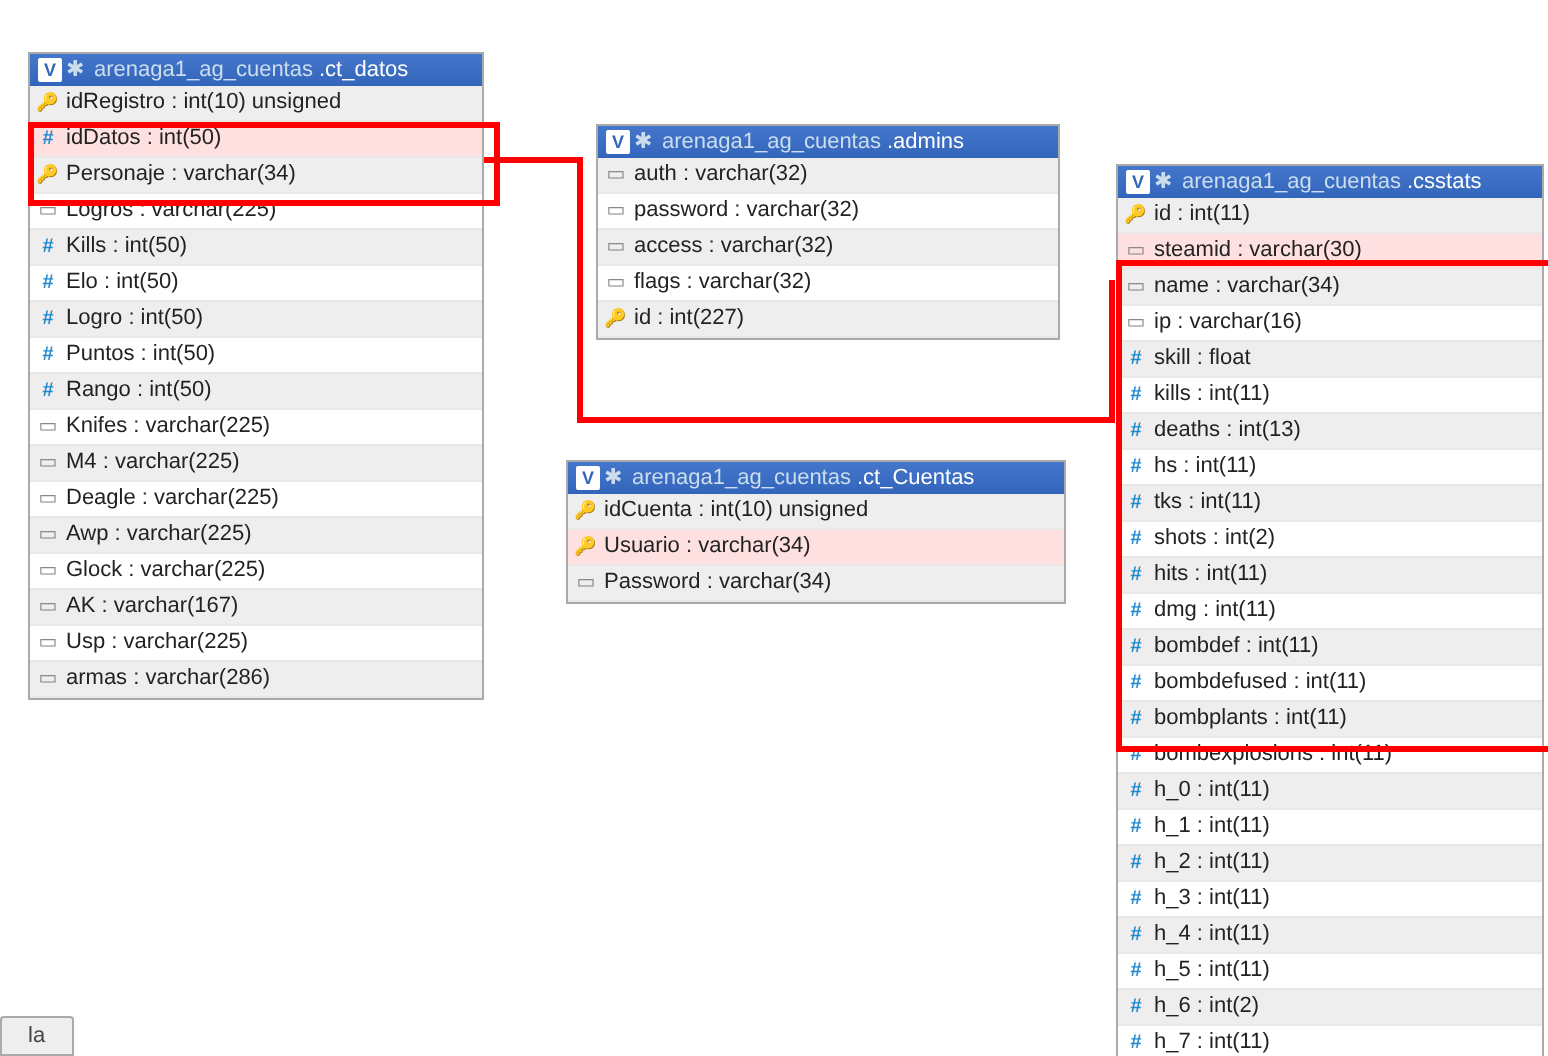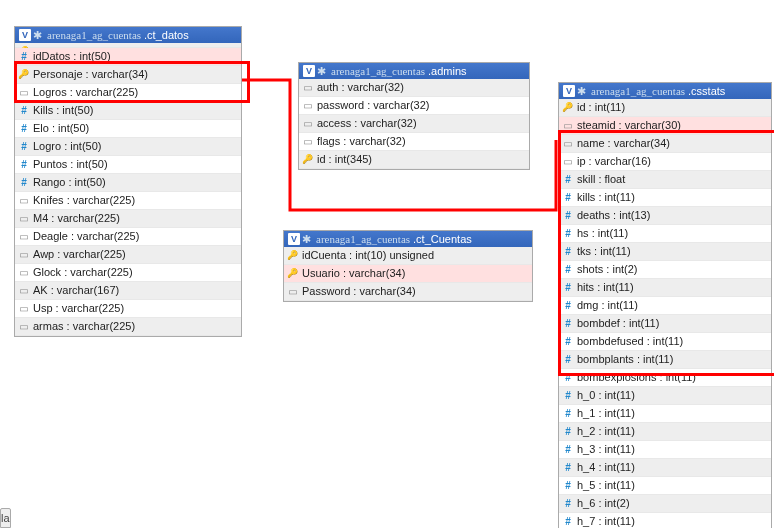--- a/index.html
+++ b/index.html
@@ -43,21 +43,21 @@
   .table-header .gear-icon {
     display: inline-block;
     width: 10px;
     height: 10px;
     margin-right: 4px;
     position: relative;
     color:#cde;
     font-size:11px;
     line-height:10px;
   }
-  .table-header .db-name { color: #cde; margin-right: 3px; font-family: Liberation Serif, serif; }
+  .table-header .db-name { color: #cde; margin-right: 3px; }
   .table-header .tbl-name { color: #fff; font-weight: normal; }
   .col-row {
     padding: 2px 4px 2px 18px;
     position: relative;
     border-bottom: 1px solid #e8e8e8;
     white-space: nowrap;
     line-height: 13px;
     color: #222;
   }
   .col-row:nth-child(odd) { background: #eeeeee; }
@@ -86,21 +86,21 @@
     width: 774px;
     height: 528px;
     pointer-events: none;
   }
   .bottom-stub {
     position: absolute;
     left: 0;
     bottom: 0;
     border: 1px solid #aaa;
     background: #eee;
-    padding: 3px 0;
+    padding: 3px 13px;
     font-size: 11px;
     color:#444;
     border-radius: 2px 2px 0 0;
   }
 </style>
 </head>
 <body>
 
 <svg class="connector">
   <polyline id="conn-line" fill="none" stroke="#ff0000" stroke-width="3" points="242,80 290,80 290,210 556,210 556,140"></polyline>
@@ -108,52 +108,52 @@
 
 <div id="tables-container">
     <div class="table-box" style="left: 14px; top: 26px; width: 226px;">
       <div class="table-header">
         <span class="v-icon">V</span>
         <span class="gear-icon">✱</span>
         <span class="db-name">arenaga1_ag_cuentas</span>
         <span class="tbl-name">.ct_datos</span>
       </div>
       <div>
-        <div class="col-row"><span class="col-icon ic-key" style="font-size: 9px;">🔑</span></div>
+        <div class="col-row"><span class="col-icon ic-key" style="font-size: 9px;">🔑</span><span>idRegistro : int(10) unsigned</span></div>
         <div class="col-row pink"><span class="col-icon ic-hash">#</span><span>idDatos : int(50)</span></div>
         <div class="col-row"><span class="col-icon ic-key" style="font-size: 9px;">🔑</span><span>Personaje : varchar(34)</span></div>
         <div class="col-row"><span class="col-icon ic-text">▭</span><span>Logros : varchar(225)</span></div>
         <div class="col-row"><span class="col-icon ic-hash">#</span><span>Kills : int(50)</span></div>
         <div class="col-row"><span class="col-icon ic-hash">#</span><span>Elo : int(50)</span></div>
         <div class="col-row"><span class="col-icon ic-hash">#</span><span>Logro : int(50)</span></div>
         <div class="col-row"><span class="col-icon ic-hash">#</span><span>Puntos : int(50)</span></div>
         <div class="col-row"><span class="col-icon ic-hash">#</span><span>Rango : int(50)</span></div>
         <div class="col-row"><span class="col-icon ic-text">▭</span><span>Knifes : varchar(225)</span></div>
         <div class="col-row"><span class="col-icon ic-text">▭</span><span>M4 : varchar(225)</span></div>
         <div class="col-row"><span class="col-icon ic-text">▭</span><span>Deagle : varchar(225)</span></div>
         <div class="col-row"><span class="col-icon ic-text">▭</span><span>Awp : varchar(225)</span></div>
         <div class="col-row"><span class="col-icon ic-text">▭</span><span>Glock : varchar(225)</span></div>
         <div class="col-row"><span class="col-icon ic-text">▭</span><span>AK : varchar(167)</span></div>
         <div class="col-row"><span class="col-icon ic-text">▭</span><span>Usp : varchar(225)</span></div>
-        <div class="col-row"><span class="col-icon ic-text">▭</span><span>armas : varchar(225)</span></div>
+        <div class="col-row"><span class="col-icon ic-text">▭</span><span>armas : varchar(286)</span></div>
       </div>
     </div>
     <div class="table-box" style="left: 298px; top: 62px; width: 230px;">
       <div class="table-header">
         <span class="v-icon">V</span>
         <span class="gear-icon">✱</span>
         <span class="db-name">arenaga1_ag_cuentas</span>
         <span class="tbl-name">.admins</span>
       </div>
       <div>
         <div class="col-row"><span class="col-icon ic-text">▭</span><span>auth : varchar(32)</span></div>
         <div class="col-row"><span class="col-icon ic-text">▭</span><span>password : varchar(32)</span></div>
         <div class="col-row"><span class="col-icon ic-text">▭</span><span>access : varchar(32)</span></div>
         <div class="col-row"><span class="col-icon ic-text">▭</span><span>flags : varchar(32)</span></div>
-        <div class="col-row"><span class="col-icon ic-key" style="font-size: 9px;">🔑</span><span>id : int(345)</span></div>
+        <div class="col-row"><span class="col-icon ic-key" style="font-size: 9px;">🔑</span><span>id : int(227)</span></div>
       </div>
     </div>
     <div class="table-box" style="left: 283px; top: 230px; width: 248px;">
       <div class="table-header">
         <span class="v-icon">V</span>
         <span class="gear-icon">✱</span>
         <span class="db-name">arenaga1_ag_cuentas</span>
         <span class="tbl-name">.ct_Cuentas</span>
       </div>
       <div>

